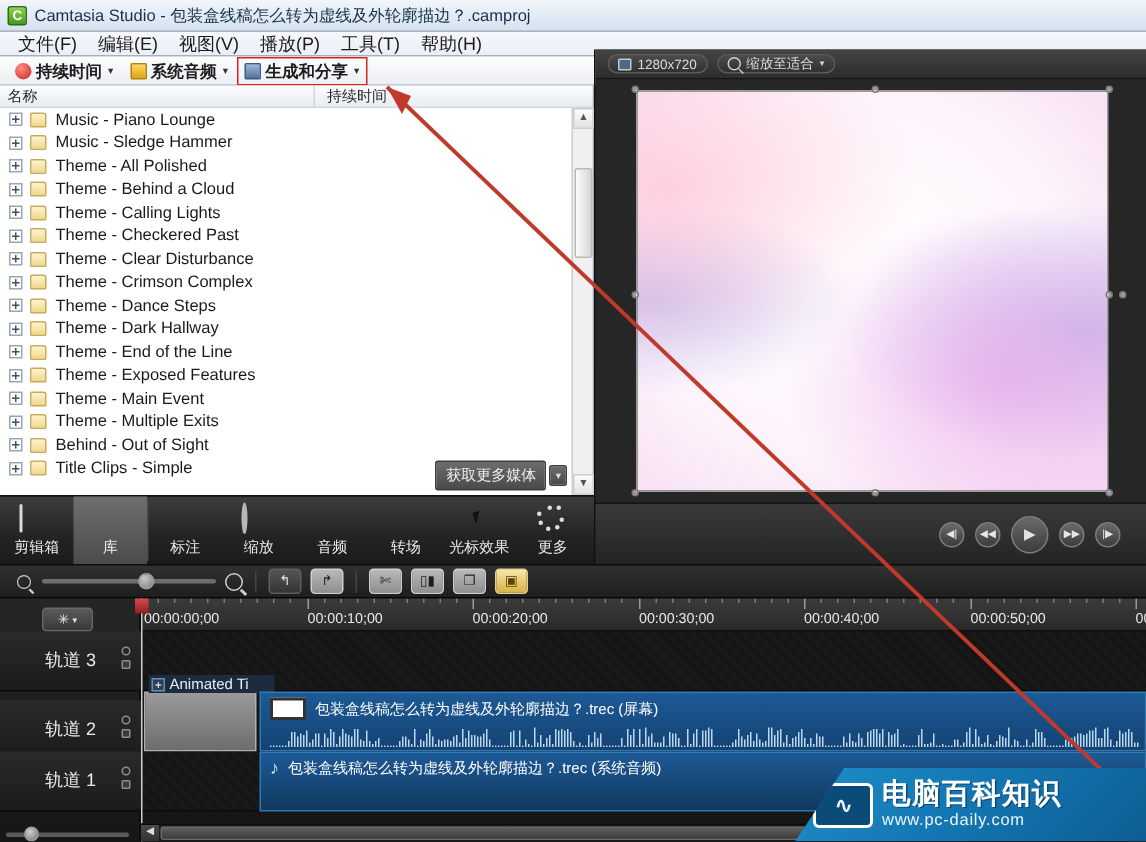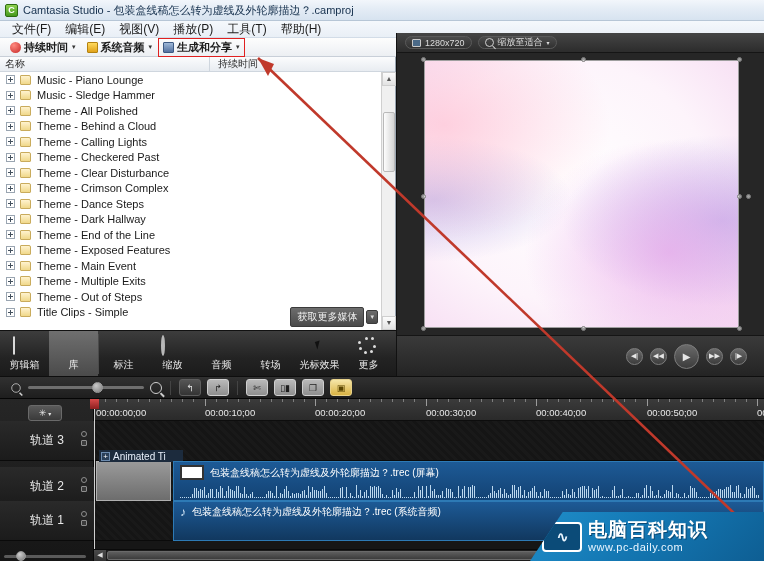--- a/index.html
+++ b/index.html
@@ -464,21 +464,21 @@
           <span>Theme - Main Event</span>
         </div>
         <div class="lib-row">
           <span class="expander"></span>
           <span class="folder"></span>
           <span>Theme - Multiple Exits</span>
         </div>
         <div class="lib-row">
           <span class="expander"></span>
           <span class="folder"></span>
-          <span>Theme - Out of Steps</span>
+          <span>Behind - Out of Sight</span>
         </div>
         <div class="lib-row">
           <span class="expander"></span>
           <span class="folder"></span>
           <span>Title Clips - Simple</span>
         </div>
       </div>
     <div class="lib-scroll">
       <div class="arr">▲</div>
       <div class="thumb"></div>

